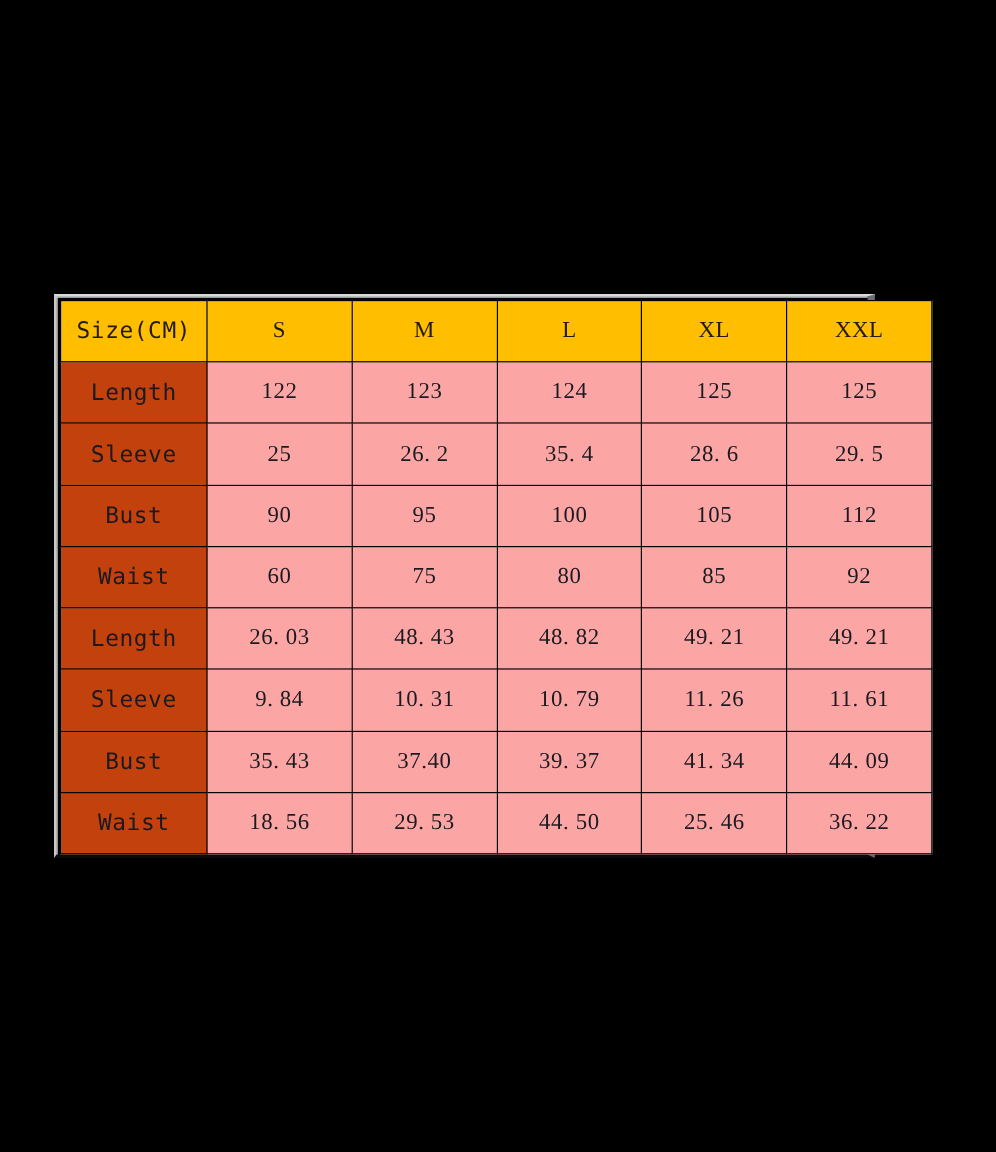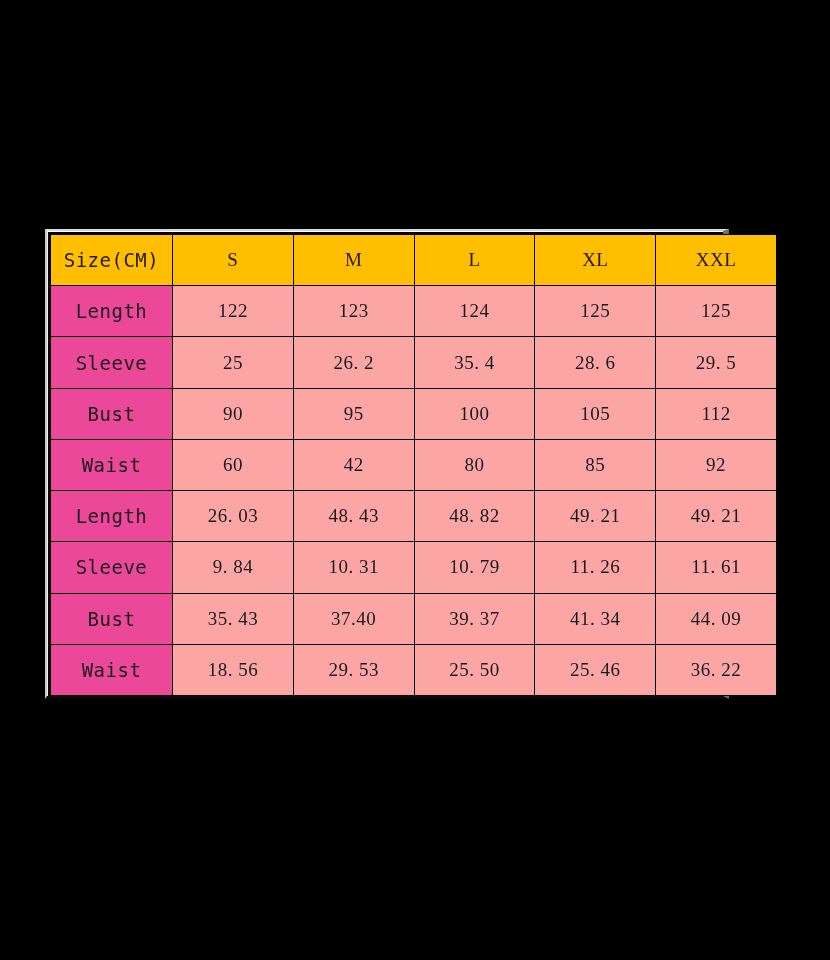--- a/index.html
+++ b/index.html
@@ -13,21 +13,21 @@
     height: 960px;
     position: relative;
     overflow: hidden;
     font-family: "Liberation Serif", serif;
   }
 
   
   #chart-frame {
     position: absolute;
     left: 45px;
-    top: 229px;
+    top: 245px;
     width: 684px;
     height: 470px;
     box-sizing: border-box;
     background: #000;
     
     border-top: 2px solid #d9d9d9;
     border-left: 2px solid #c9c9c9;
     border-right: 6px solid #6e6e6e;
     border-bottom: 3px solid #0a0a0a;
     padding: 0;
@@ -59,21 +59,21 @@
     vertical-align: middle;
     padding: 0;
     height: 46.2px;
     font-size: 19px;
     color: #1a1a20;
     letter-spacing: 0.5px;
   }
 
   
   td.rowlabel {
-    background: #ec4899;
+    background: #c2410c;
     text-align: left;
     padding-left: 5px;
     font-family: "DejaVu Sans Mono", "Liberation Mono", monospace;
     font-size: 17.5px;
     color: #231a08;
     letter-spacing: 0px;
   }
   
   tr.header-row td {
     background: #FFBF00;
@@ -143,21 +143,21 @@
         <td class="value">90</td>
         <td class="value">95</td>
         <td class="value">100</td>
         <td class="value">105</td>
         <td class="value">112</td>
       </tr>
 
       <tr>
         <td class="rowlabel">Waist</td>
         <td class="value">60</td>
-        <td class="value">42</td>
+        <td class="value">75</td>
         <td class="value">80</td>
         <td class="value">85</td>
         <td class="value">92</td>
       </tr>
 
 
       <tr>
         <td class="rowlabel">Length</td>
         <td class="value">26. 03</td>
         <td class="value">48. 43</td>
@@ -181,20 +181,20 @@
         <td class="value">37.40</td>
         <td class="value">39. 37</td>
         <td class="value">41. 34</td>
         <td class="value">44. 09</td>
       </tr>
 
       <tr>
         <td class="rowlabel">Waist</td>
         <td class="value">18. 56</td>
         <td class="value">29. 53</td>
-        <td class="value">25. 50</td>
+        <td class="value">44. 50</td>
         <td class="value">25. 46</td>
         <td class="value">36. 22</td>
       </tr>
 
     </tbody>
   </table>
 </div>
 
 </body></html>

